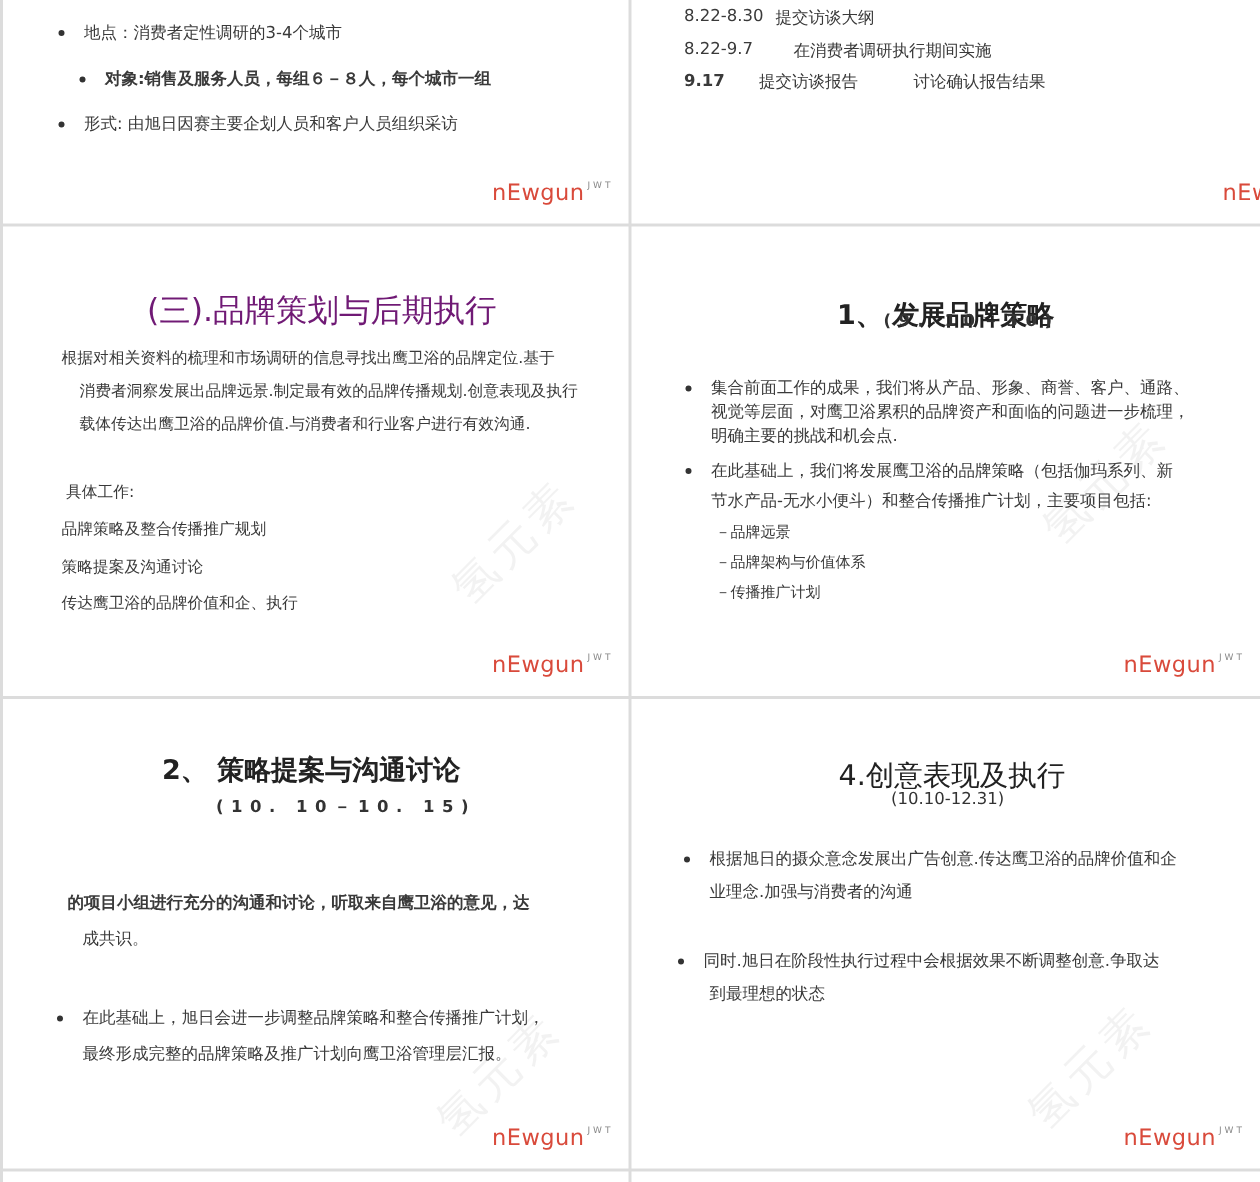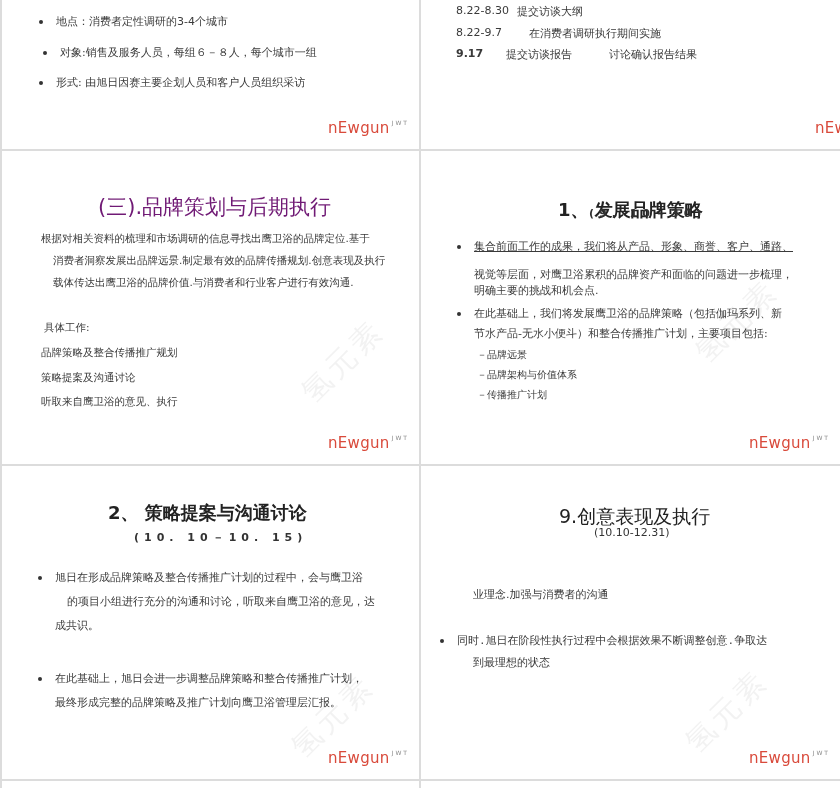--- a/index.html
+++ b/index.html
@@ -43,21 +43,21 @@
   .watermark {
     position:absolute; font-size:30px; color:rgba(0,0,0,0.05);
     transform:rotate(-45deg); letter-spacing:4px; white-space:nowrap;
   }
 </style>
 </head>
 <body>
 
 <div class="slide s1">
   <div class="abs txt bullet" style="left:54px;top:14px;">地点：消费者定性调研的3-4个城市</div>
-  <div class="abs txt bullet" style="left:58px;top:45px;">对象:销售及服务人员，每组６－８人，每个城市一组</div>
+  <div class="abs txt bullet" style="left:68px;top:45px;font-weight:bold;">对象:销售及服务人员，每组６－８人，每个城市一组</div>
   <div class="abs txt bullet" style="left:54px;top:75px;">形式: 由旭日因赛主要企划人员和客户人员组织采访</div>
   <div class="logo"><span>nEwgun</span><sup>JWT</sup></div>
 </div>
 
 <div class="slide s2">
   <div class="abs txt" style="left:35px;top:4px;">8.22-8.30</div>
   <div class="abs txt" style="left:96px;top:4px;">提交访谈大纲</div>
   <div class="abs txt" style="left:35px;top:26px;">8.22-9.7</div>
   <div class="abs txt" style="left:108px;top:26px;">在消费者调研执行期间实施</div>
   <div class="abs txt" style="left:35px;top:47px;font-weight:bold;">9.17</div>
@@ -67,56 +67,56 @@
 </div>
 
 <div class="slide s3">
   <div class="abs title-red" style="left:96px;top:42px;">(三).品牌策划与后期执行</div>
   <div class="abs txt" style="left:39px;top:81px;font-size:10.5px;">根据对相关资料的梳理和市场调研的信息寻找出鹰卫浴的品牌定位.基于</div>
   <div class="abs txt" style="left:51px;top:103px;font-size:10.5px;">消费者洞察发展出品牌远景.制定最有效的品牌传播规划.创意表现及执行</div>
   <div class="abs txt" style="left:51px;top:125px;font-size:10.5px;">载体传达出鹰卫浴的品牌价值.与消费者和行业客户进行有效沟通.</div>
   <div class="abs txt" style="left:42px;top:170px;font-size:10.5px;">具体工作:</div>
   <div class="abs txt" style="left:39px;top:195px;font-size:10.5px;">品牌策略及整合传播推广规划</div>
   <div class="abs txt" style="left:39px;top:220px;font-size:10.5px;">策略提案及沟通讨论</div>
-  <div class="abs txt" style="left:39px;top:244px;font-size:10.5px;">听取来自鹰卫浴的意见、执行</div>
+  <div class="abs txt" style="left:39px;top:244px;font-size:10.5px;">传达鹰卫浴的品牌价值和企、执行</div>
   <div class="watermark" style="left:290px;top:190px;">氢元素</div>
   <div class="logo"><span>nEwgun</span><sup>JWT</sup></div>
 </div>
 
 <div class="slide s4">
   <div class="abs title-dark" style="left:137px;top:27px;margin-top:20px;">1、 发展品牌策略</div>
   <div class="abs sub" style="left:168px;top:55px;">(9. 10－30)</div>
-  <div class="abs txt bullet" style="left:53px;top:88px;text-decoration:underline;">集合前面工作的成果，我们将从产品、形象、商誉、客户、通路、</div>
+  <div class="abs txt bullet" style="left:53px;top:100px;">集合前面工作的成果，我们将从产品、形象、商誉、客户、通路、</div>
   <div class="abs txt" style="left:53px;top:116px;">视觉等层面，对鹰卫浴累积的品牌资产和面临的问题进一步梳理，</div>
   <div class="abs txt" style="left:53px;top:132px;">明确主要的挑战和机会点.</div>
   <div class="abs txt bullet" style="left:53px;top:155px;">在此基础上，我们将发展鹰卫浴的品牌策略（包括伽玛系列、新</div>
   <div class="abs txt" style="left:53px;top:175px;">节水产品-无水小便斗）和整合传播推广计划，主要项目包括:</div>
   <div class="abs txt" style="left:56px;top:197px;font-size:10px;">－品牌远景</div>
   <div class="abs txt" style="left:56px;top:217px;font-size:10px;">－品牌架构与价值体系</div>
   <div class="abs txt" style="left:56px;top:237px;font-size:10px;">－传播推广计划</div>
   <div class="watermark" style="left:265px;top:150px;">氢元素</div>
   <div class="logo"><span>nEwgun</span><sup>JWT</sup></div>
 </div>
 
 <div class="slide s5">
   <div class="abs title-dark" style="left:106px;top:35px;">2、  策略提案与沟通讨论</div>
-  <div class="abs sub" style="left:132px;top:64px;">(10. 10－10. 15)</div>
-  <div class="abs txt bullet" style="left:53px;top:104px;">旭日在形成品牌策略及整合传播推广计划的过程中，会与鹰卫浴</div>
-  <div class="abs txt" style="left:65px;top:128px;">的项目小组进行充分的沟通和讨论，听取来自鹰卫浴的意见，达</div>
+  <div class="abs sub" style="left:142px;top:64px;">(10. 10－10. 15)</div>
+  <div class="abs txt" style="left:43px;top:128px;font-weight:bold;">的项目小组进行充分的沟通和讨论，听取来自鹰卫浴的意见，达</div>
   <div class="abs txt" style="left:53px;top:152px;">成共识。</div>
   <div class="abs txt bullet" style="left:53px;top:205px;">在此基础上，旭日会进一步调整品牌策略和整合传播推广计划，</div>
   <div class="abs txt" style="left:53px;top:229px;">最终形成完整的品牌策略及推广计划向鹰卫浴管理层汇报。</div>
   <div class="watermark" style="left:280px;top:230px;">氢元素</div>
   <div class="logo"><span>nEwgun</span><sup>JWT</sup></div>
 </div>
 
 <div class="slide s6">
-  <div class="abs" style="left:138px;top:38px;font-size:19px;color:#222;">9.创意表现及执行</div>
+  <div class="abs" style="left:138px;top:38px;font-size:19px;color:#222;">4.创意表现及执行</div>
   <div class="abs sub-plain" style="left:173px;top:60px;font-size:11px;">(10.10-12.31)</div>
+  <div class="abs txt bullet" style="left:52px;top:99px;">根据旭日的摄众意念发展出广告创意.传达鹰卫浴的品牌价值和企</div>
   <div class="abs txt" style="left:52px;top:121px;">业理念.加强与消费者的沟通</div>
-  <div class="abs txt bullet" style="left:36px;top:167px;font-family:Liberation Mono, monospace;">同时.旭日在阶段性执行过程中会根据效果不断调整创意.争取达</div>
+  <div class="abs txt bullet" style="left:48px;top:167px;">同时.旭日在阶段性执行过程中会根据效果不断调整创意.争取达</div>
   <div class="abs txt" style="left:52px;top:189px;">到最理想的状态</div>
   <div class="watermark" style="left:255px;top:225px;">氢元素</div>
   <div class="logo"><span>nEwgun</span><sup>JWT</sup></div>
 </div>
 
 <div class="slide s7"></div>
 <div class="slide s8"></div>
 
 </body></html>

